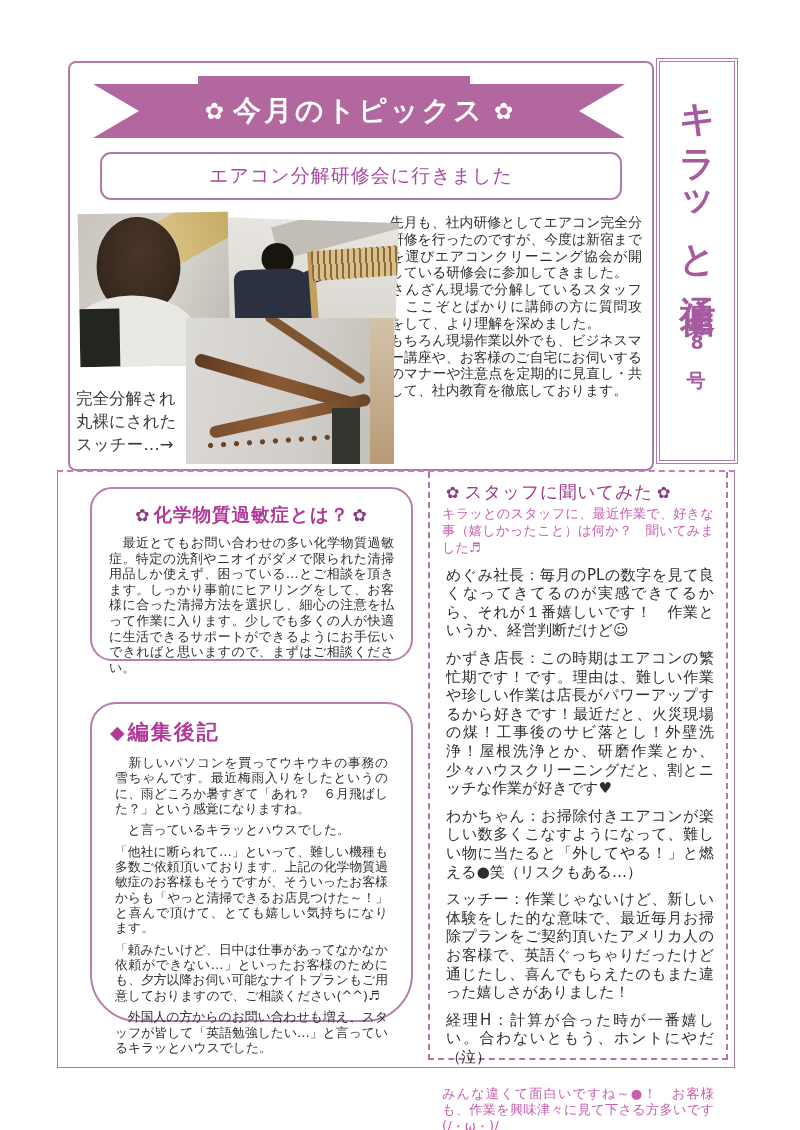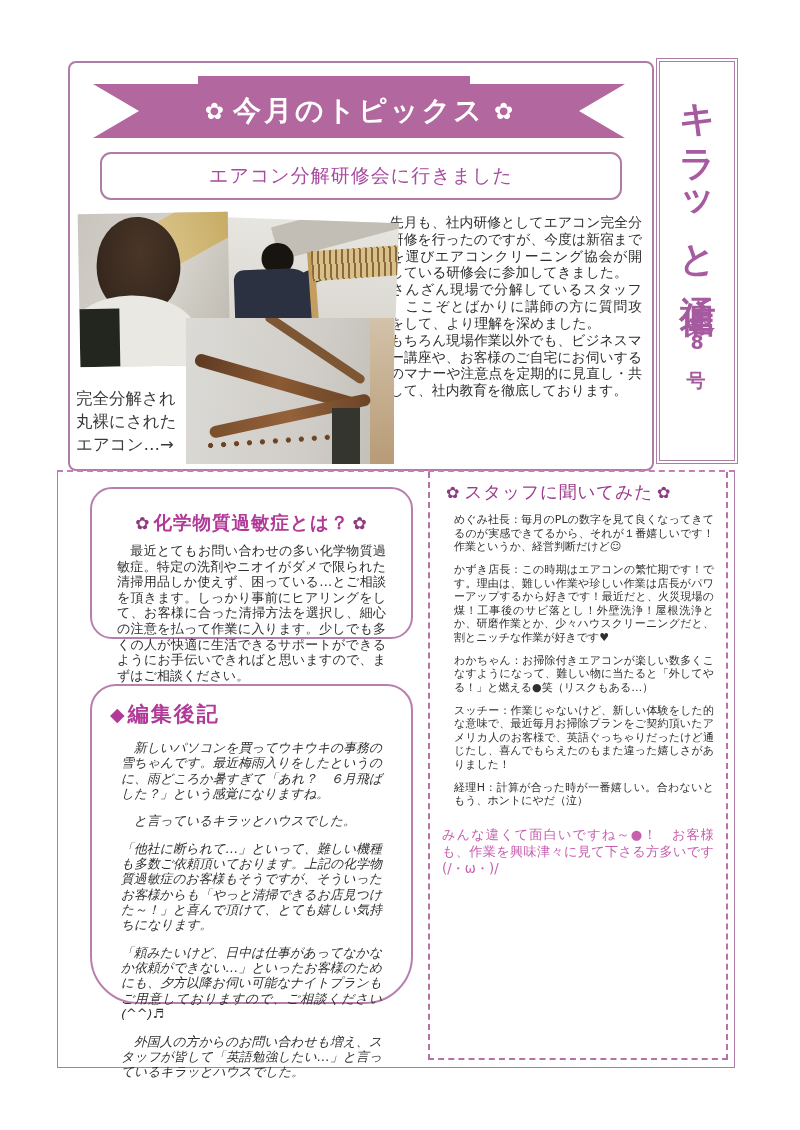--- a/index.html
+++ b/index.html
@@ -72,40 +72,40 @@
   .masthead-title{writing-mode:vertical-rl;text-orientation:upright;font-size:36px;font-weight:bold;
     color:#a65a9f;letter-spacing:6px;margin-top:16px;}
   .masthead-issue{writing-mode:vertical-rl;text-orientation:upright;font-size:19px;font-weight:bold;
     color:#a65a9f;letter-spacing:3px;margin-top:24px;}
 
   
   .lower{left:57px;top:470px;width:676px;height:595px;border-left:1.5px solid var(--border);
     border-right:1.5px solid var(--border);border-bottom:1.5px solid var(--border);
     border-top:2px dashed #c77eb5;}
 
-  .chem-box{left:90px;top:487px;width:323px;height:152px;border:2px solid #b87fae;border-radius:22px;
-    padding:8px;box-sizing:border-box;}
+  .chem-box{left:90px;top:487px;width:323px;height:174px;border:2px solid #b87fae;border-radius:22px;
+    padding:0;box-sizing:border-box;}
   .chem-head{text-align:center;margin-top:13px;font-size:18.5px;font-weight:bold;color:var(--heading);letter-spacing:1px;}
   .chem-head .flower{color:#8d3b80;font-size:17px;margin:0 3px;}
   .chem-body{margin:8px 17px 0 17px;font-size:13px;line-height:1.2;text-align:justify;}
 
-  .editor-box{left:90px;top:684px;width:323px;height:320px;border:2px solid #b87fae;
+  .editor-box{left:90px;top:702px;width:323px;height:320px;border:2px solid #b87fae;
     border-radius:26px 26px 48px 48px;box-sizing:border-box;}
   .editor-head{margin:14px 0 0 18px;font-size:21px;font-weight:bold;color:var(--heading);letter-spacing:2px;}
   .editor-head .diamond{font-size:19px;margin-right:1px;}
   .editor-body{margin:9px 17px 0 17px;font-size:12.8px;line-height:1.2;text-align:justify;}
-  .editor-body p{margin:12px;font-style:italic;}
+  .editor-body p{margin:6px;}
 
   .staff-box{left:428px;top:472px;width:300px;height:588px;box-sizing:border-box;
     border-left:2px dashed #b671a8;border-right:2px dashed #b671a8;border-bottom:2px dashed #b671a8;
     padding:8px 12px 8px 12px;}
   .staff-head{text-align:left;font-size:17.5px;font-weight:normal;color:#9c3a8a;letter-spacing:1px;}
   .staff-head .flower{color:#8d3b80;font-size:16px;margin:0 4px;}
   .staff-intro,.staff-outro{margin:2px 0 0 0;font-size:13.2px;line-height:1.28;color:var(--pink-text);text-align:justify;}
-  .staff-entry{margin:9px 0 0 12px;font-size:11px;line-height:1.24;text-align:justify;}
+  .staff-entry{margin:9px 0 0 4px;font-size:15px;line-height:1.24;text-align:justify;}
   .staff-outro{margin-top:19px;}
 </style>
 </head>
 <body>
 
 <div class="page">
 
   <div class="abs topics-box"></div>
 
   <div class="abs ribbon-fold"></div>
@@ -139,21 +139,21 @@
     <div class="d p3-door"></div>
     <div class="d p3-bar3"></div>
     <div class="d p3-bar1"></div>
     <div class="d p3-bar2"></div>
     <div class="d p3-chain"></div>
     <div class="d p3-dark"></div>
   </div>
 
   <div class="abs photo-caption">完全分解され
 丸裸にされた
-エアコン…→</div>
+スッチー…→</div>
 
   <div class="abs article-body">
     <p>　先月も、社内研修としてエアコン完全分解研修を行ったのですが、今度は新宿まで足を運びエアコンクリーニング協会が開催している研修会に参加してきました。</p>
     <p>　さんざん現場で分解しているスタッフも、ここぞとばかりに講師の方に質問攻めをして、より理解を深めました。</p>
     <p>　もちろん現場作業以外でも、ビジネスマナー講座や、お客様のご自宅にお伺いする際のマナーや注意点を定期的に見直し・共有して、社内教育を徹底しております。</p>
   </div>
 
   <div class="abs masthead-outer">
     <div class="masthead-inner">
       <div class="masthead-title">キラッと通信</div>
@@ -180,20 +180,21 @@
       <p>「他社に断られて…」といって、難しい機種も多数ご依頼頂いております。上記の化学物質過敏症のお客様もそうですが、そういったお客様からも「やっと清掃できるお店見つけた～！」と喜んで頂けて、とても嬉しい気持ちになります。</p>
       <p>「頼みたいけど、日中は仕事があってなかなか依頼ができない…」といったお客様のためにも、夕方以降お伺い可能なナイトプランもご用意しておりますので、ご相談ください(^^)♬</p>
       <p>　外国人の方からのお問い合わせも増え、スタッフが皆して「英語勉強したい…」と言っているキラッとハウスでした。</p>
     </div>
   </div>
 
   <div class="abs staff-box">
     <div class="staff-head">
       <span class="flower">✿</span><span>スタッフに聞いてみた</span><span class="flower">✿</span>
     </div>
+    <p class="staff-intro">キラッとのスタッフに、最近作業で、好きな事（嬉しかったこと）は何か？　聞いてみました♬</p>
     <p class="staff-entry">めぐみ社長：毎月のPLの数字を見て良くなってきてるのが実感できてるから、それが１番嬉しいです！　作業というか、経営判断だけど☺</p>
     <p class="staff-entry">かずき店長：この時期はエアコンの繁忙期です！です。理由は、難しい作業や珍しい作業は店長がパワーアップするから好きです！最近だと、火災現場の煤！工事後のサビ落とし！外壁洗浄！屋根洗浄とか、研磨作業とか、少々ハウスクリーニングだと、割とニッチな作業が好きです♥</p>
     <p class="staff-entry">わかちゃん：お掃除付きエアコンが楽しい数多くこなすようになって、難しい物に当たると「外してやる！」と燃える●笑（リスクもある…）</p>
     <p class="staff-entry">スッチー：作業じゃないけど、新しい体験をした的な意味で、最近毎月お掃除プランをご契約頂いたアメリカ人のお客様で、英語ぐっちゃりだったけど通じたし、喜んでもらえたのもまた違った嬉しさがありました！</p>
     <p class="staff-entry">経理H：計算が合った時が一番嬉しい。合わないともう、ホントにやだ（泣）</p>
     <p class="staff-outro">みんな違くて面白いですね～●！　お客様も、作業を興味津々に見て下さる方多いです(/・ω・)/</p>
   </div>
 
 </div>
 

